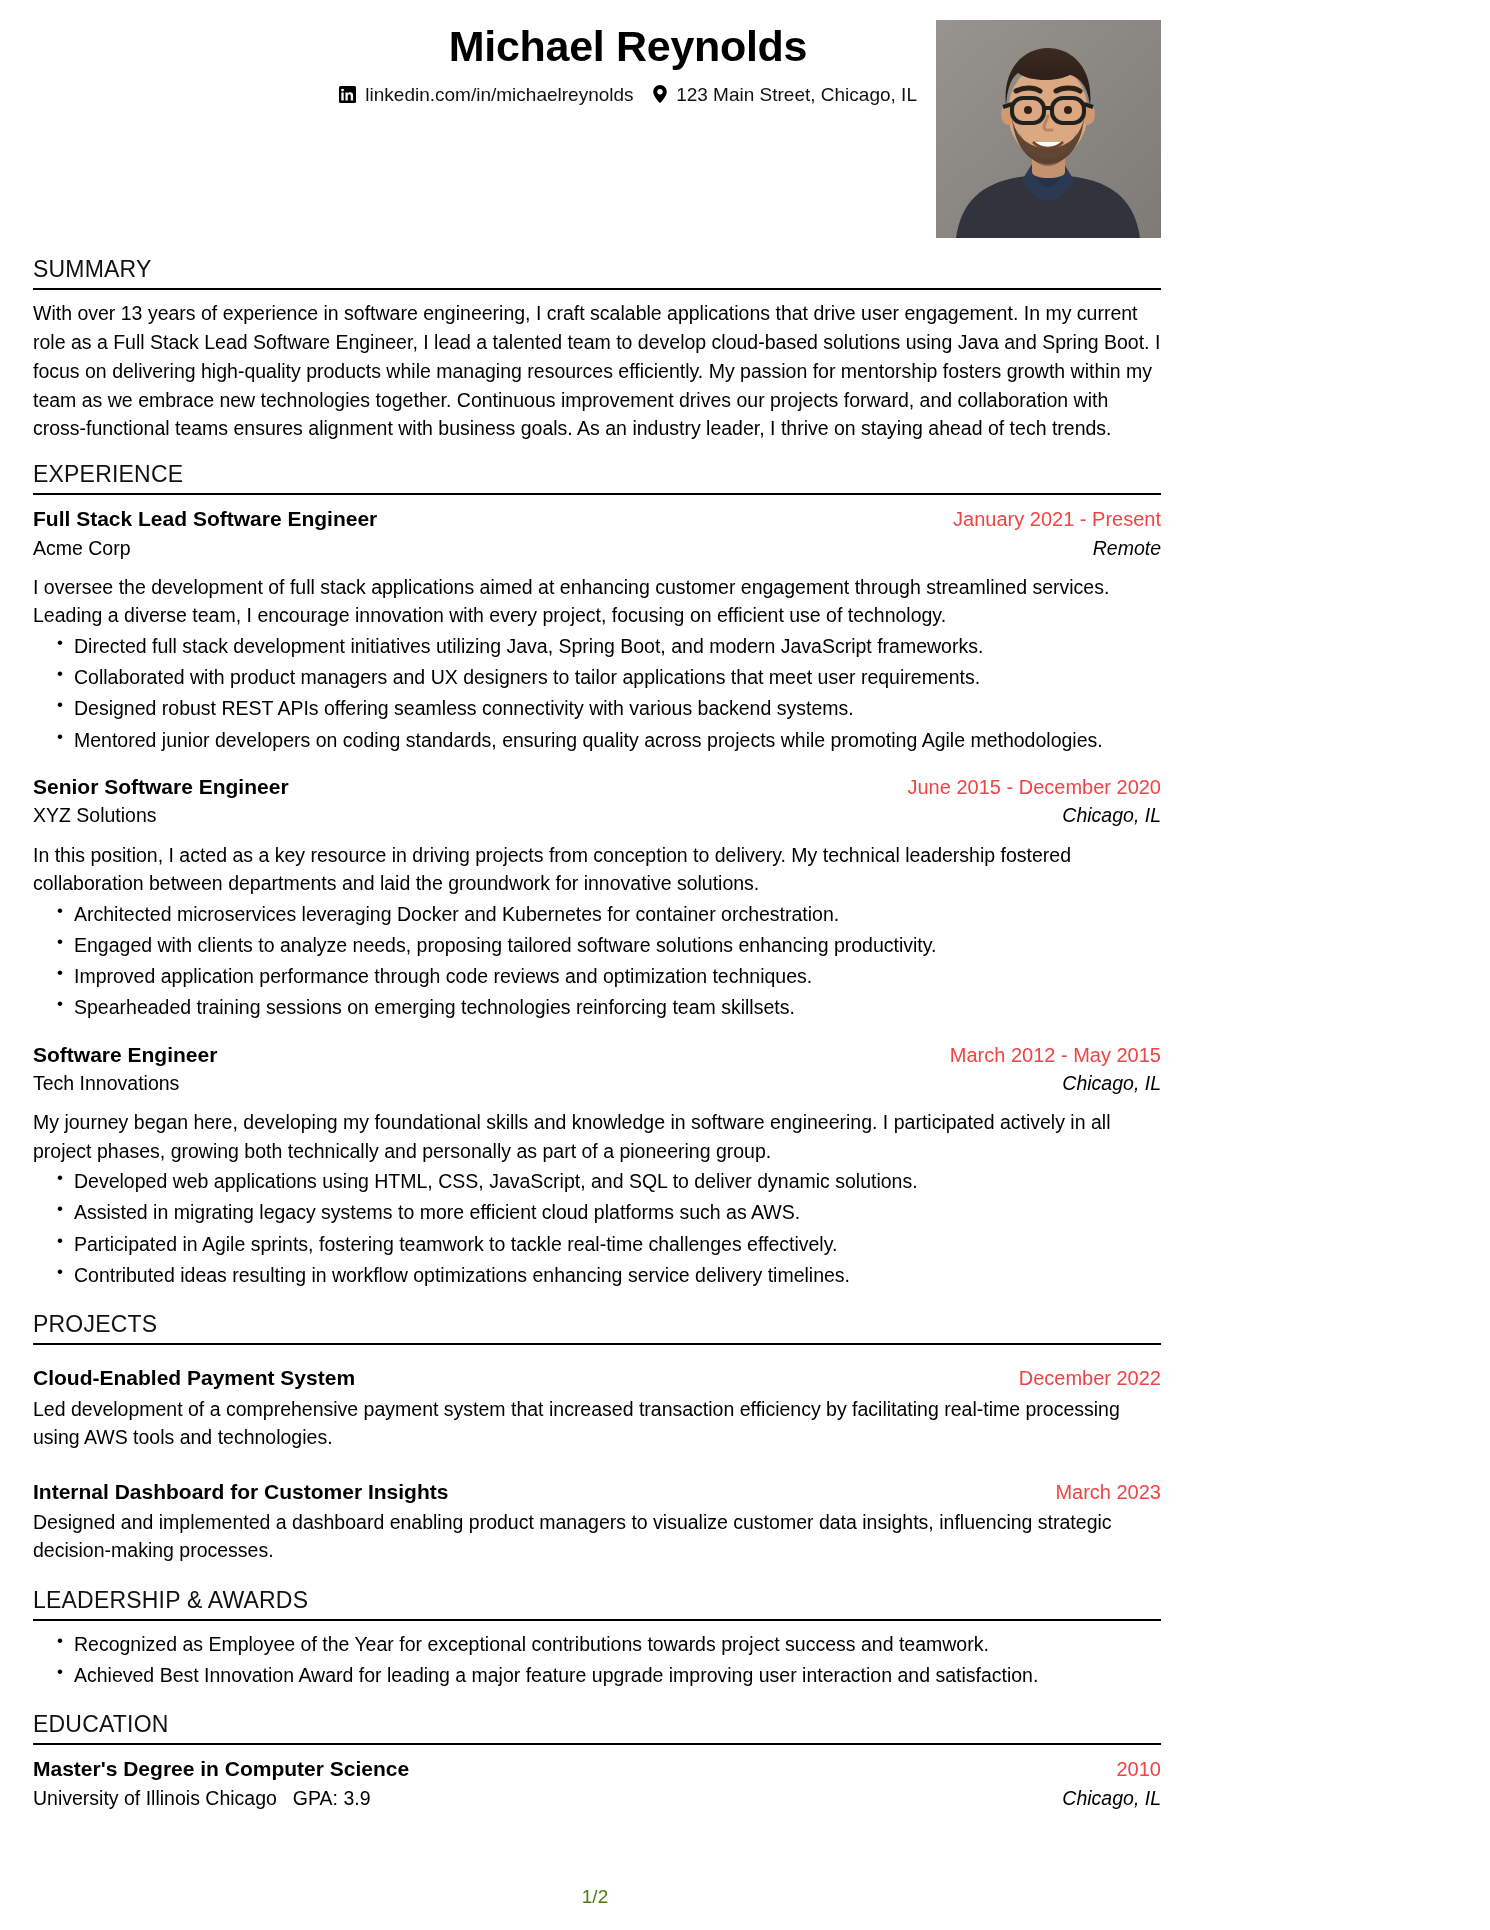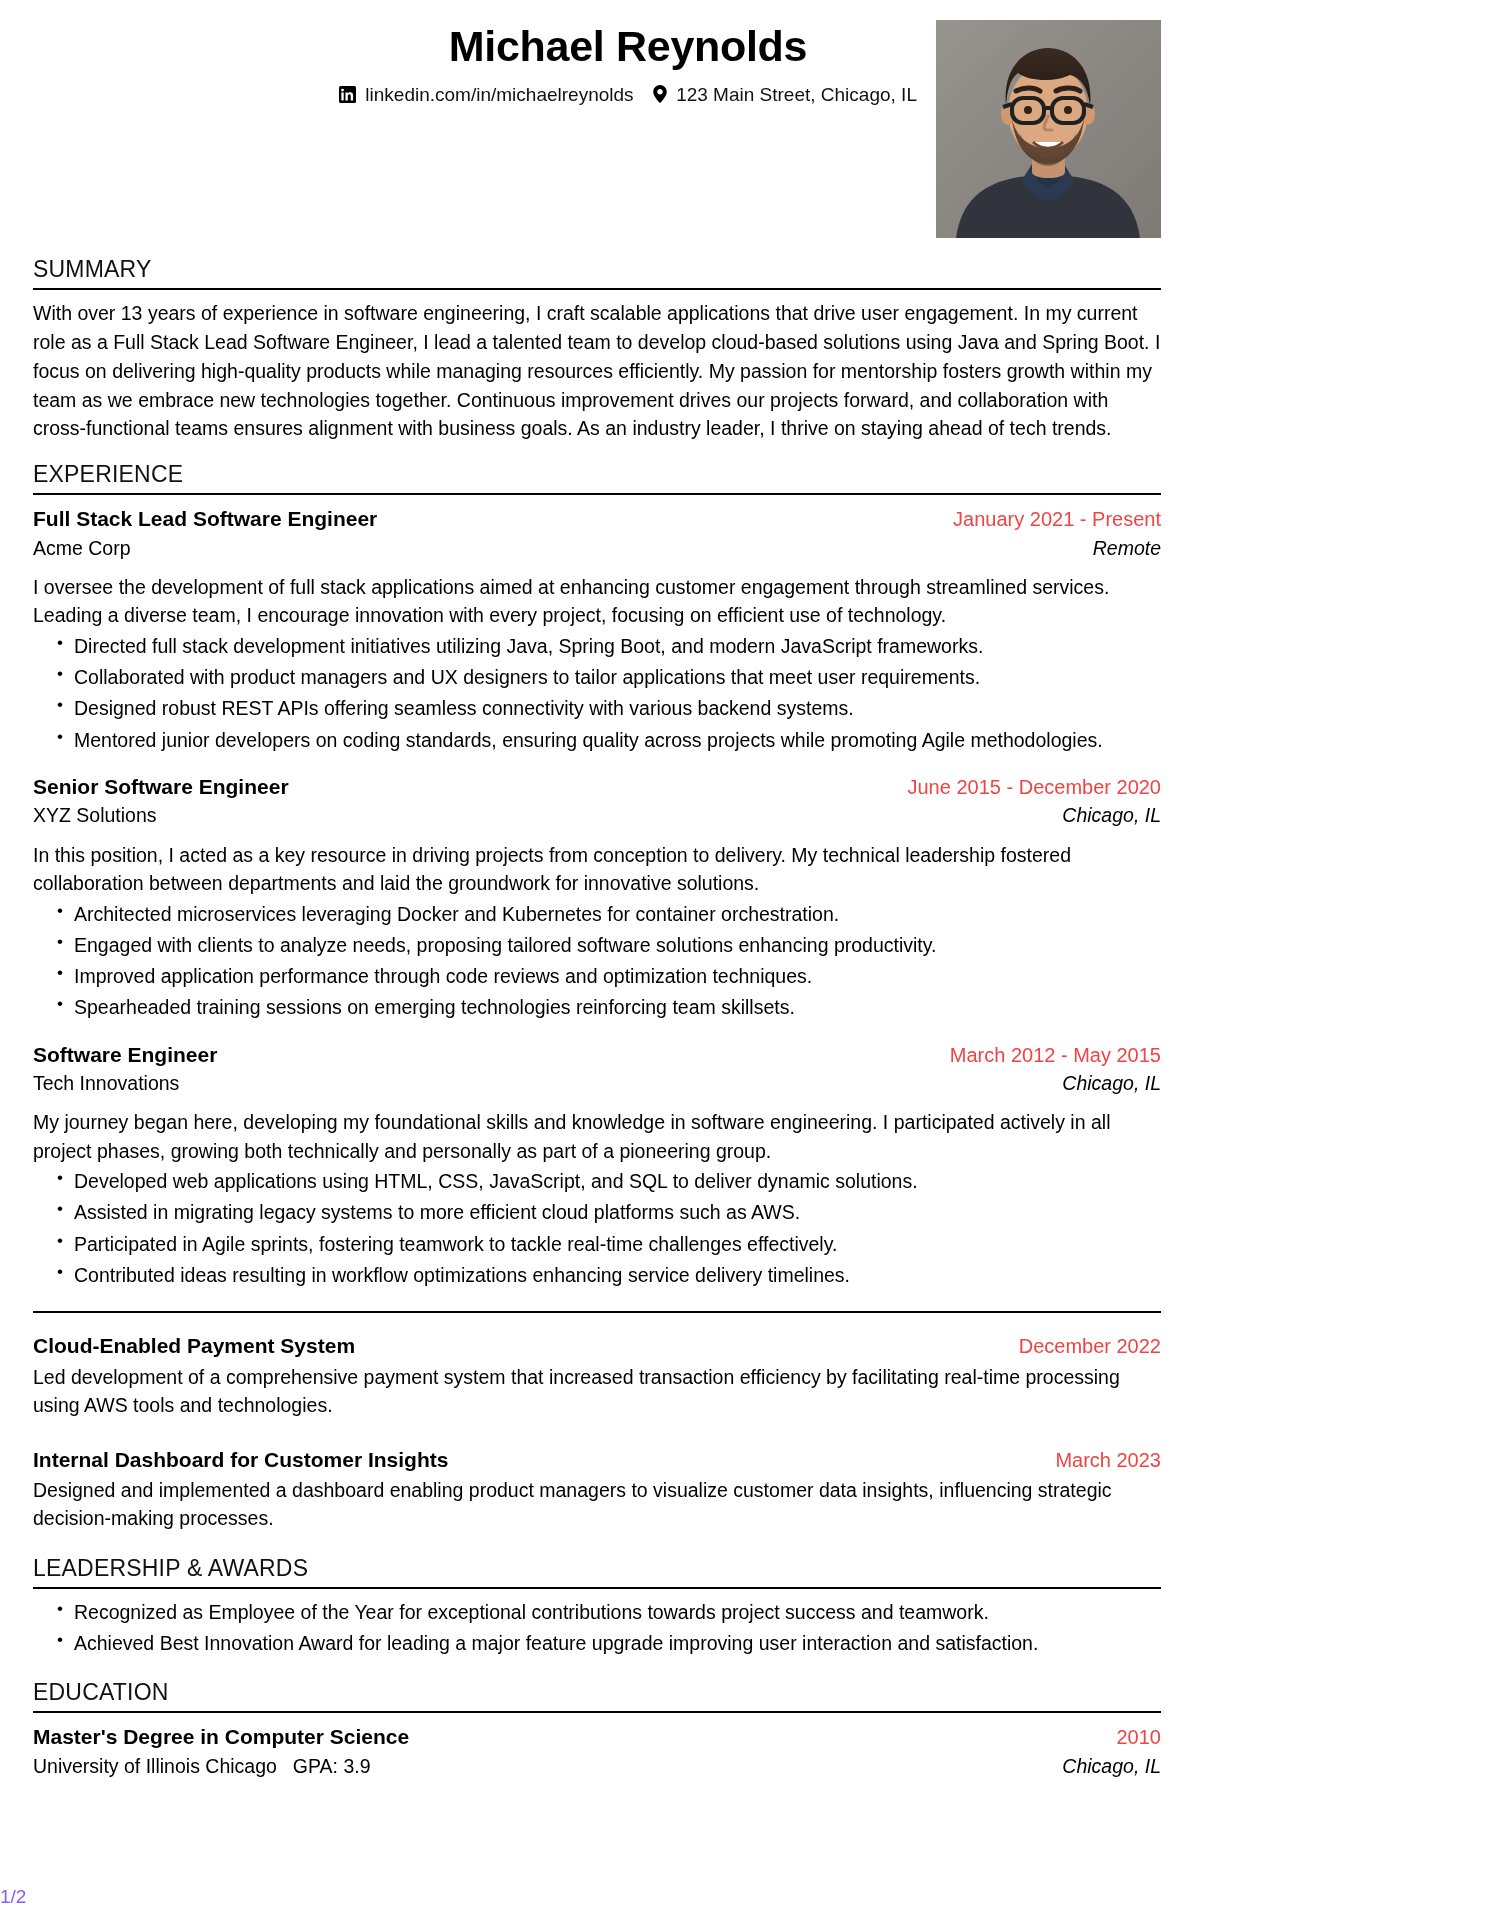--- a/index.html
+++ b/index.html
@@ -179,22 +179,23 @@
     line-height: 1.45;
   }
   .gpa { margin-left: 16px; }
 
   
   .footer {
     position: absolute;
     left: 0;
     right: 4px;
     bottom: 22px;
+    text-align: center;
     font-size: 19px;
-    color: #8b5cf6;
+    color: #4d7c0f;
   }
 
   .sp-summary { margin-top: 16px; }
   .sp-exp { margin-top: 18px; }
   .sp-proj { margin-top: 22px; }
   .sp-lead { margin-top: 22px; }
   .sp-edu { margin-top: 22px; }
 </style>
 </head>
 <body>
@@ -340,20 +341,21 @@
       <ul class="bullets">
         <li>Developed web applications using HTML, CSS, JavaScript, and SQL to deliver dynamic solutions.</li>
         <li>Assisted in migrating legacy systems to more efficient cloud platforms such as AWS.</li>
         <li>Participated in Agile sprints, fostering teamwork to tackle real-time challenges effectively.</li>
         <li>Contributed ideas resulting in workflow optimizations enhancing service delivery timelines.</li>
       </ul>
     </div>
   </div>
 
   <div class="section sp-proj">
+    <div class="section-title">PROJECTS</div>
     <hr class="rule">
 
     <div class="proj">
       <div class="row">
         <span class="proj-title">Cloud-Enabled Payment System</span>
         <span class="date">December 2022</span>
       </div>
       <p class="proj-desc">Led development of a comprehensive payment system that increased transaction efficiency by facilitating real-time processing using AWS tools and technologies.</p>
     </div>
 

